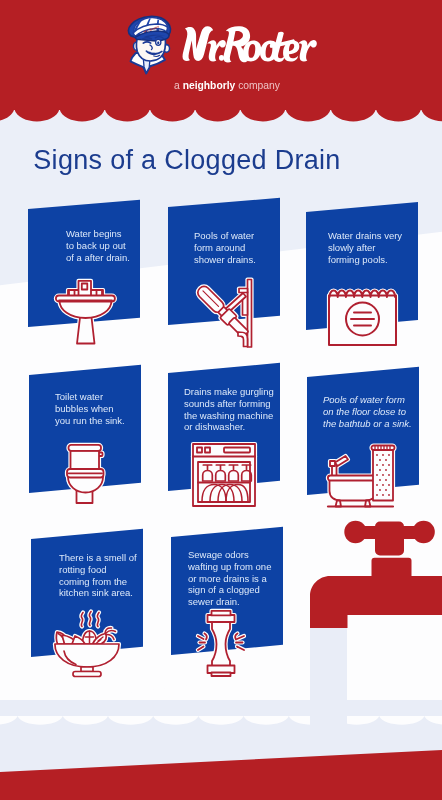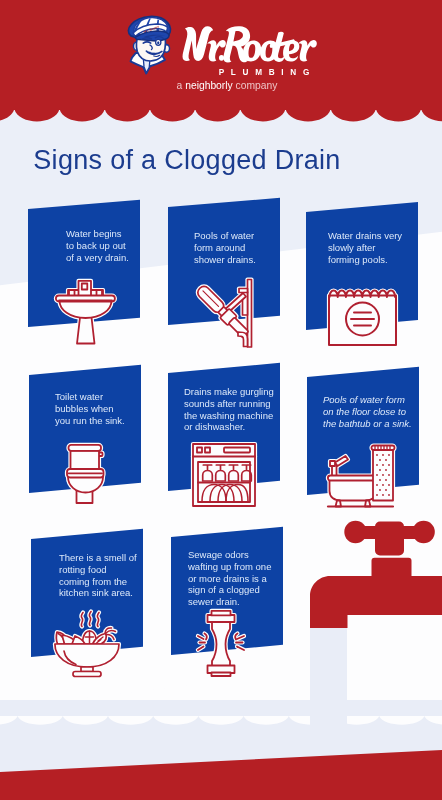--- a/index.html
+++ b/index.html
@@ -14,21 +14,21 @@
 
 
 .header{position:absolute;left:0;top:0;width:442px;height:110px;background:#b51f24;}
 .scallop{position:absolute;left:0;top:109px;width:442px;height:14px;}
 .scallop-bot{position:absolute;left:0;top:716px;width:442px;height:12px;}
 .logo{position:absolute;left:126px;top:15px;}
 .mascot{position:absolute;left:0;top:0;}
 .wordmark{position:absolute;left:55px;top:9px;}
 .plumbing{position:absolute;left:184px;top:68px;width:160px;text-align:center;color:#fff;font-size:8.2px;font-weight:700;letter-spacing:6.7px;text-indent:6.7px;}
 .tagline{position:absolute;left:6px;top:80px;width:442px;text-align:center;color:#eec2c4;font-size:10.3px;}
-.tagline .nb{font-weight:400;color:#fff;}
+.tagline .nb{font-weight:700;color:#fff;}
 .faucet{position:absolute;left:310px;top:514px;}
 .waterstream{position:absolute;left:310px;top:628px;width:37px;height:125px;background:#e9edf7;}
 
 
 .title{position:absolute;left:0;top:145px;width:374px;text-align:center;font-size:27px;color:#1b3c8e;letter-spacing:.3px;font-weight:400;}
 
 
 .cardwrap{position:absolute;}
 .card{position:absolute;left:0;top:0;width:112px;height:118px;background:#0d42a4;}
 .cardtext{position:absolute;color:#dce8f9;font-size:9.5px;line-height:11.8px;font-weight:400;}
@@ -92,21 +92,20 @@
         <circle cx="98" cy="72" r="6.5"></circle>
         <path d="M 110 10 C 118 3 132 0 145 1 C 161 2 170 10 170 23 C 170 35 161 44 147 47 C 152 51 155 58 157 67 C 159 75 161 78 165 78 C 160 83 152 83 147 79 C 143 75 141 68 139 58 C 137 49 134 45 128 45 L 126 45 L 120 66 C 118 74 119 78 123 80 C 118 83 110 83 106 80 C 102 76 102 70 105 60 L 116 21 C 118 14 116 11 110 12 Z M 133 12 L 128 35 C 143 33 152 28 152 21 C 152 15 145 11 133 12 Z"></path>
         <path d="M 178 33 C 190 33 198 40 198 52 C 198 68 186 80 172 80 C 160 80 152 73 152 61 C 152 45 164 33 178 33 Z M 176 41 C 170 41 166 50 166 62 C 166 69 168 72 173 72 C 179 72 183 63 183 51 C 183 44 181 41 176 41 Z"></path>
         <path d="M 221 33 C 233 33 241 40 241 52 C 241 68 229 80 215 80 C 203 80 195 73 195 61 C 195 45 207 33 221 33 Z M 219 41 C 213 41 209 50 209 62 C 209 69 211 72 216 72 C 222 72 226 63 226 51 C 226 44 224 41 219 41 Z"></path>
         <path d="M 241 15 C 246 13 252 13 255 16 L 249 37 L 280 30 C 283 32 283 36 281 39 L 246 46 L 241 63 C 239 70 241 73 246 73 C 250 73 254 71 257 67 C 257 75 251 81 243 81 C 233 81 227 74 227 65 C 227 61 228 56 230 50 L 231 48 L 222 50 C 219 48 219 44 221 41 L 234 38 Z"></path>
         <path d="M 278 33 C 288 33 294 38 294 46 C 294 57 284 63 268 64 C 268 70 271 73 277 73 C 282 73 287 71 291 67 C 290 75 282 80 272 80 C 260 80 253 73 253 61 C 253 45 264 33 278 33 Z M 276 40 C 271 40 268 46 268 57 C 276 56 281 52 281 46 C 281 42 279 40 276 40 Z"></path>
         <path d="M 291 40 C 296 34 304 31 309 33 C 313 35 315 39 314 45 C 318 37 324 32 330 32 C 335 32 338 35 338 40 C 338 45 335 49 330 49 C 326 49 324 47 323 44 C 319 47 315 53 312 62 C 310 70 311 75 314 78 C 309 81 302 81 298 78 C 294 74 294 68 297 57 L 300 46 C 301 41 299 39 295 40 Z"></path>
       </g>
     </svg>
   </div>
-  <div class="plumbing">PLUMBING</div>
   <div class="tagline"><span>a </span><span class="nb">neighborly</span><span> company</span></div>
   <svg class="scallop" viewBox="0 0 442 14" preserveAspectRatio="none">
     <path id="scallopTop" fill="#b51f24" d="M -76.10000000000001 0 C -71.58000000000001 16.5 -35.42 16.5 -30.900000000000006 0 C -26.380000000000006 16.5 9.780000000000001 16.5 14.299999999999997 0 C 18.819999999999997 16.5 54.980000000000004 16.5 59.5 0 C 64.02 16.5 100.18 16.5 104.7 0 C 109.22 16.5 145.38 16.5 149.9 0 C 154.42000000000002 16.5 190.58 16.5 195.10000000000002 0 C 199.62000000000003 16.5 235.78000000000003 16.5 240.3 0 C 244.82000000000002 16.5 280.98 16.5 285.5 0 C 290.02 16.5 326.18 16.5 330.7 0 C 335.21999999999997 16.5 371.38 16.5 375.9 0 C 380.41999999999996 16.5 416.58 16.5 421.09999999999997 0 C 425.61999999999995 16.5 461.78 16.5 466.29999999999995 0 C 470.81999999999994 16.5 506.97999999999996 16.5 511.49999999999994 0 L 511.5 -30 L -76.10000000000001 -30 Z"></path>
   </svg>
   <svg class="scallop-bot" viewBox="0 0 442 12" preserveAspectRatio="none">
     <path id="scallopBot" fill="#fdfdfe" d="M -72.80000000000001 0 C -68.28000000000002 11.5 -32.120000000000005 11.5 -27.60000000000001 0 C -23.08000000000001 11.5 13.079999999999998 11.5 17.599999999999994 0 C 22.119999999999994 11.5 58.28 11.5 62.8 0 C 67.32 11.5 103.48 11.5 108 0 C 112.52 11.5 148.68 11.5 153.2 0 C 157.72 11.5 193.88 11.5 198.39999999999998 0 C 202.92 11.5 239.07999999999998 11.5 243.59999999999997 0 C 248.11999999999998 11.5 284.28 11.5 288.79999999999995 0 C 293.31999999999994 11.5 329.47999999999996 11.5 333.99999999999994 0 C 338.5199999999999 11.5 374.67999999999995 11.5 379.19999999999993 0 C 383.7199999999999 11.5 419.87999999999994 11.5 424.3999999999999 0 C 428.9199999999999 11.5 465.0799999999999 11.5 469.5999999999999 0 C 474.1199999999999 11.5 510.2799999999999 11.5 514.8 0 L 514.8 -30 L -72.80000000000001 -30 Z"></path>
   </svg>
   <div class="waterstream"></div>
   <svg class="faucet" viewBox="0 0 140 125" width="140" height="125">
     <g fill="#b51f24">
@@ -118,21 +117,21 @@
       <path d="M 132 62 L 132 101 L 37.5 101 L 37.5 114 L 0 114 L 0 82 C 0 71 9 62 20 62 Z"></path>
     </g>
   </svg>
   <div class="title">Signs of a Clogged Drain</div>
   <div id="cards">
       <div class="cardwrap" style="left: 28px; top: 209px;">
         <div class="card" style="transform: skewY(-4.7deg); transform-origin: 0px 0px; width: 112px; height: 118px;"></div>
         <div class="cardtext" style="left: 26px; top: 19px; margin-left: 12px;">
           <div>Water begins</div>
           <div>to back up out</div>
-          <div>of a very drain.</div>
+          <div>of a after drain.</div>
         </div>
       </div>
       <div class="cardwrap" style="left: 168px; top: 207px;">
         <div class="card" style="transform: skewY(-4.7deg); transform-origin: 0px 0px; width: 112px; height: 118px;"></div>
         <div class="cardtext" style="left: 26px; top: 23px;">
           <div>Pools of water</div>
           <div>form around</div>
           <div>shower drains.</div>
         </div>
       </div>
@@ -149,21 +148,21 @@
         <div class="cardtext" style="left: 26px; top: 16px;">
           <div>Toilet water</div>
           <div>bubbles when</div>
           <div>you run the sink.</div>
         </div>
       </div>
       <div class="cardwrap" style="left: 168px; top: 373px;">
         <div class="card" style="transform: skewY(-5.2deg); transform-origin: 0px 0px; width: 112px; height: 118px;"></div>
         <div class="cardtext" style="left: 16px; top: 13px;">
           <div>Drains make gurgling</div>
-          <div>sounds after running</div>
+          <div>sounds after forming</div>
           <div>the washing machine</div>
           <div>or dishwasher.</div>
         </div>
       </div>
       <div class="cardwrap" style="left: 307px; top: 377px;">
         <div class="card" style="transform: skewY(-5.2deg); transform-origin: 0px 0px; width: 112px; height: 118px;"></div>
         <div class="cardtext" style="left: 16px; top: 17px; font-style: italic;">
           <div>Pools of water form</div>
           <div>on the floor close to</div>
           <div>the bathtub or a sink.</div>

